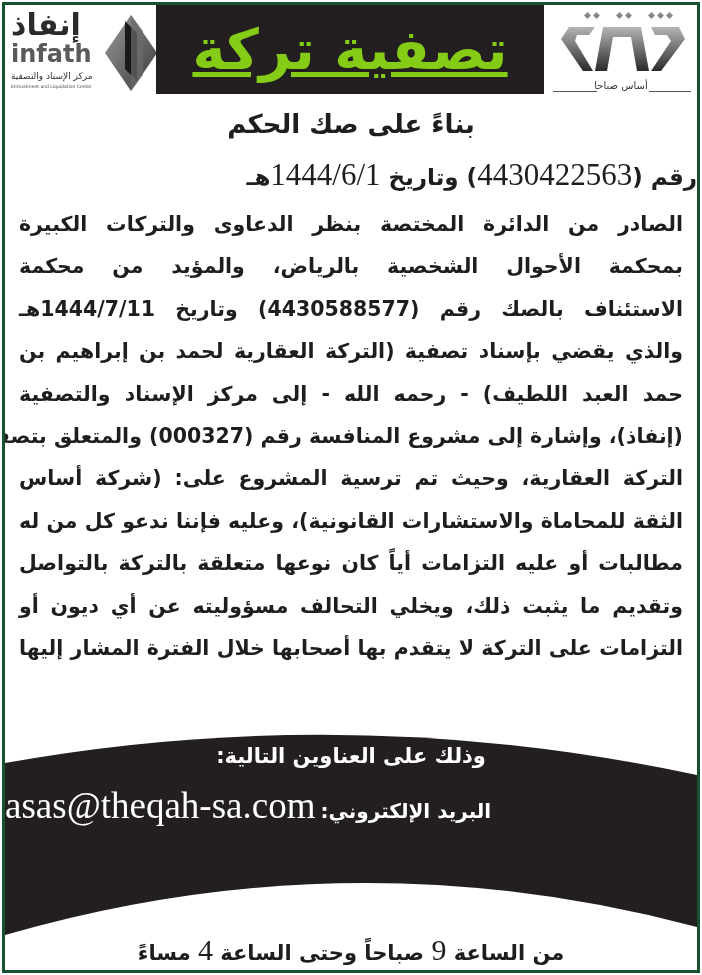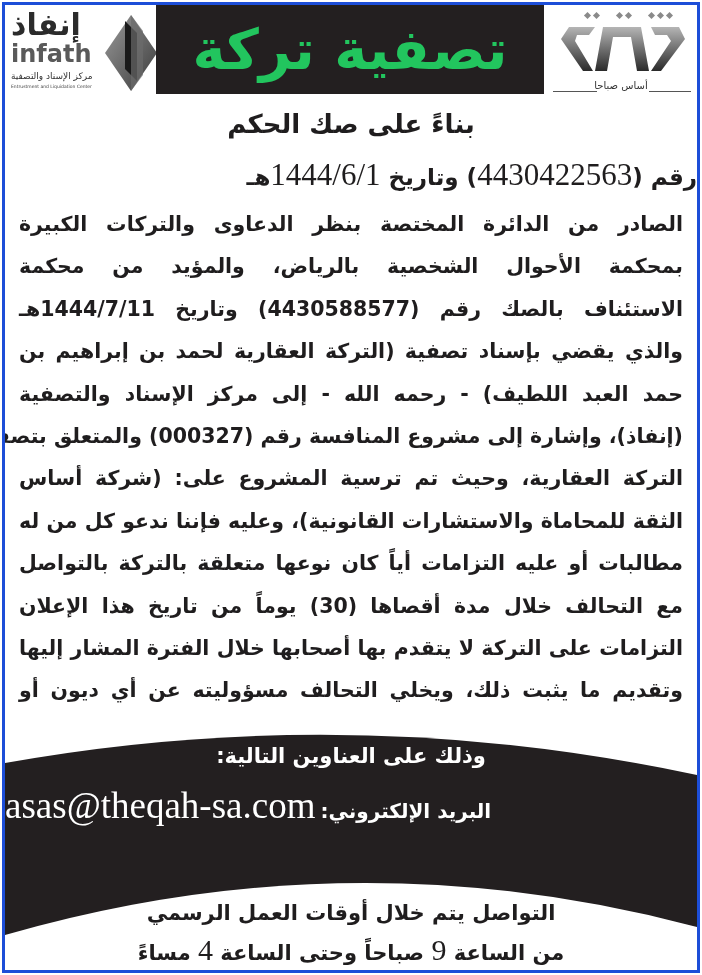--- a/index.html
+++ b/index.html
@@ -1,21 +1,21 @@
 <!DOCTYPE html>
 <html><head>
 <meta charset="utf-8">
 <style>
   * { box-sizing: border-box; margin: 0; padding: 0; }
   html, body { width: 702px; height: 975px; background: #ffffff; overflow: hidden; }
   body { font-family: "DejaVu Sans", sans-serif; color: #1f1d1e; position: relative; }
 
   .frame {
     position: absolute; left: 2px; top: 2px; width: 698px; height: 971px;
-    border: 3px solid #1d4ed8; background: #fff; overflow: hidden;
+    border: 3px solid #14532d; background: #fff; overflow: hidden;
   }
 
   
   .header { position: absolute; left: 0; top: 0; width: 692px; height: 92px; }
   .logo-infath { position: absolute; left: 2px; top: 2px; width: 150px; height: 86px; }
   .infath-ar {
     position: absolute; left: 4px; top: 2px; width: 90px; text-align: left;
     font-family: "DejaVu Sans", sans-serif; font-weight: bold; font-size: 30px; color: #2b2b2b;
     direction: rtl; line-height: 32px; letter-spacing: -1px;
   }
@@ -29,22 +29,22 @@
   .infath-sub-en {
     position: absolute; left: 4px; top: 77px; font-size: 4.5px; color: #444; line-height: 6px; white-space: nowrap;
   }
   .infath-mark { position: absolute; left: 96px; top: 4px; width: 56px; height: 84px; }
 
   .title-box {
     position: absolute; left: 151px; top: 0px; width: 388px; height: 89px;
     background: #231f20; display: flex; align-items: center; justify-content: center;
   }
   .title-text {
-    color: #22c55e; font-family: "DejaVu Sans", sans-serif; font-weight: bold;
-    font-size: 56px; direction: rtl; letter-spacing: 2px; line-height: 60px;
+    color: #84cc16; font-family: "DejaVu Sans", sans-serif; font-weight: bold;
+    font-size: 56px; direction: rtl; letter-spacing: 2px; line-height: 60px; text-decoration: underline;
   }
 
   .logo-asas { position: absolute; left: 540px; top: 2px; width: 152px; height: 86px; }
   .asas-mark { position: absolute; left: 10px; top: 2px; width: 135px; height: 70px; }
   .asas-line { position: absolute; top: 84px; height: 1px; background: #555; }
   .asas-text {
     position: absolute; left: 0; top: 73px; width: 152px; text-align: center;
     font-size: 10px; color: #333; direction: rtl; line-height: 12px;
   }
   .asas-text span { background: #fff; padding: 0 4px; position: relative; }
@@ -170,39 +170,37 @@
   <div class="para">
     <span class="line">الصادر من الدائرة المختصة بنظر الدعاوى والتركات الكبيرة</span>
     <span class="line">بمحكمة الأحوال الشخصية بالرياض، والمؤيد من محكمة</span>
     <span class="line">الاستئناف بالصك رقم (4430588577) وتاريخ 1444/7/11هـ</span>
     <span class="line">والذي يقضي بإسناد تصفية (التركة العقارية لحمد بن إبراهيم بن</span>
     <span class="line">حمد العبد اللطيف) - رحمه الله - إلى مركز الإسناد والتصفية</span>
     <span class="line">(إنفاذ)، وإشارة إلى مشروع المنافسة رقم (000327) والمتعلق بتصفية</span>
     <span class="line">التركة العقارية، وحيث تم ترسية المشروع على: (شركة أساس</span>
     <span class="line">الثقة للمحاماة والاستشارات القانونية)، وعليه فإننا ندعو كل من له</span>
     <span class="line">مطالبات أو عليه التزامات أياً كان نوعها متعلقة بالتركة بالتواصل</span>
-    <span class="line">مع التحالف خلال مدة أقصاها (30) يوماً من تاريخ هذا الإعلان</span>
+    <span class="line">وتقديم ما يثبت ذلك، ويخلي التحالف مسؤوليته عن أي ديون أو</span>
     <span class="line">التزامات على التركة لا يتقدم بها أصحابها خلال الفترة المشار إليها</span>
-    <span class="line">وتقديم ما يثبت ذلك، ويخلي التحالف مسؤوليته عن أي ديون أو</span>
   </div>
 
   <svg class="band-svg" viewBox="0 0 692 250" preserveAspectRatio="none">
     <path d="M0,40 Q346,-22 692,52 L692,250 L0,250 Z" fill="#231f20"></path>
     <path d="M0,212 Q346,112 692,204 L692,250 L0,250 Z" fill="#ffffff"></path>
   </svg>
 
   <div class="band-heading">وذلك على العناوين التالية:</div>
 
   <div class="email-line">
     <span class="lbl">البريد الإلكتروني:</span>
     <span class="val">asas@theqah-sa.com</span>
   </div>
 
 
-  <div class="hours-1">التواصل يتم خلال أوقات العمل الرسمي</div>
   <div class="hours-2">
     <span>من الساعة</span>
     <span class="num">9</span>
     <span>صباحاً وحتى الساعة</span>
     <span class="num">4</span>
     <span>مساءً</span>
   </div>
 
 </div>
 

